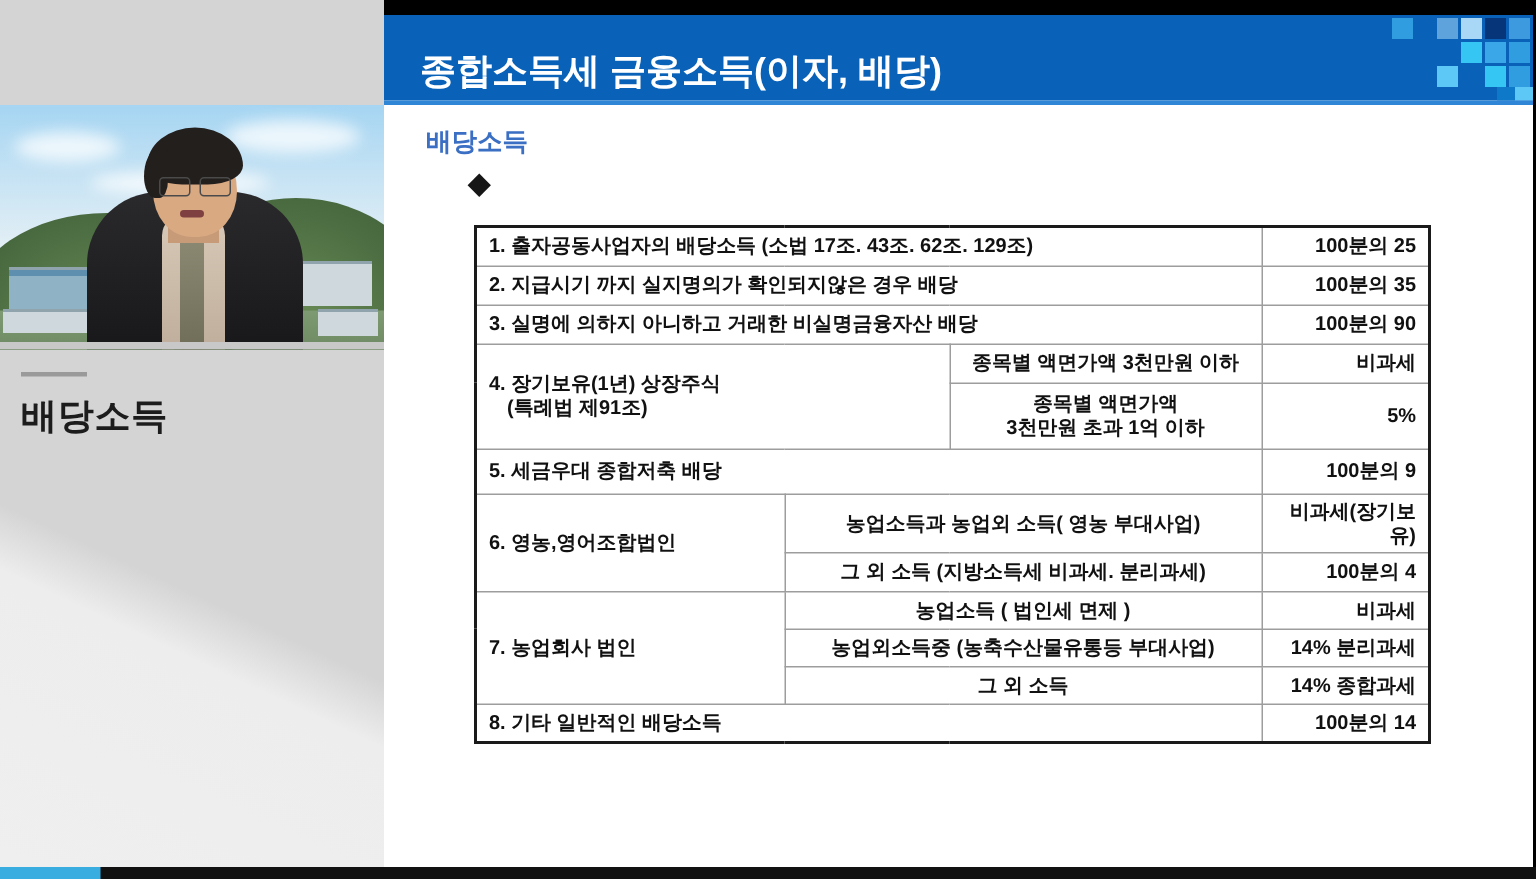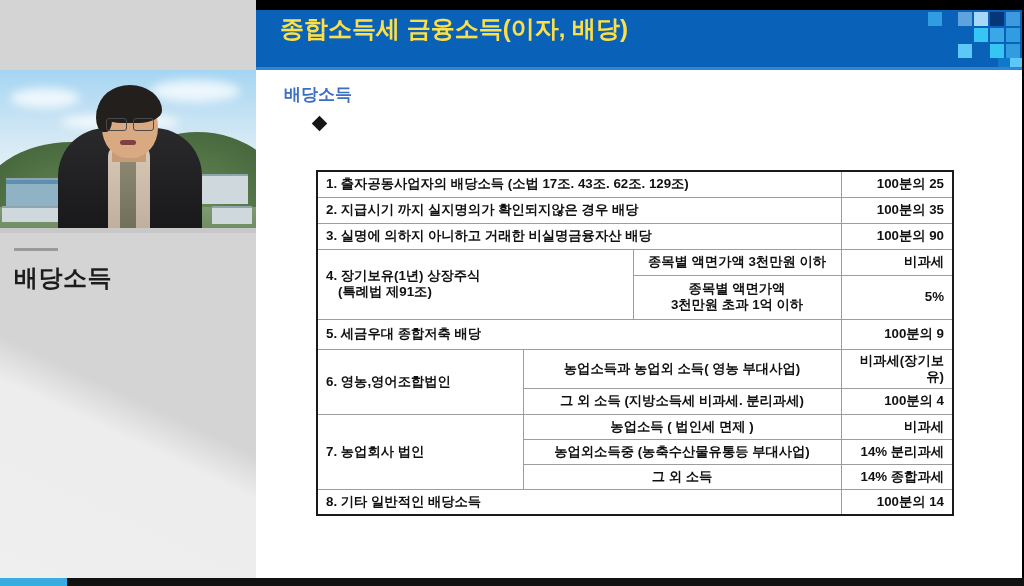--- a/index.html
+++ b/index.html
@@ -120,22 +120,22 @@
   
   #top-black {
     position:absolute; left:256px; top:0; width:768px; height:10px; background:#000;
   }
   #header-bar {
     position:absolute; left:256px; top:10px; width:768px; height:57px;
     background:#0a62b8;
     overflow:hidden;
   }
   #header-title {
-    position:absolute; left:24px; top:3px;
-    font-size: 24px; font-weight: 700; color:#fde047; letter-spacing:0px;
+    position:absolute; left:24px; top:21px;
+    font-size: 24px; font-weight: 700; color:#ffffff; letter-spacing:0px;
     white-space: nowrap;
   }
   #header-deco { position:absolute; right:0; top:0; width:104px; height:57px; }
   #header-deco i { position:absolute; display:block; }
   #header-underline {
     position:absolute; left:256px; top:67px; width:768px; height:3px;
     background:#2f86d6;
   }
 
   
@@ -157,21 +157,20 @@
     display:inline-block;
   }
 
   
   #rate-table {
     position:absolute; left:60px; top:80px;
     width: 636px;
     border-collapse: collapse;
     table-layout: fixed;
     border: 2px solid #1a1a1a;
-    margin-top: 20px;
   }
   #rate-table td {
     border: 1px solid #9d9d9d;
     font-size: 13.3px;
     color:#111;
     font-weight: 700;
     padding: 3px 8px;
     line-height: 1.22;
     vertical-align: middle;
   }

